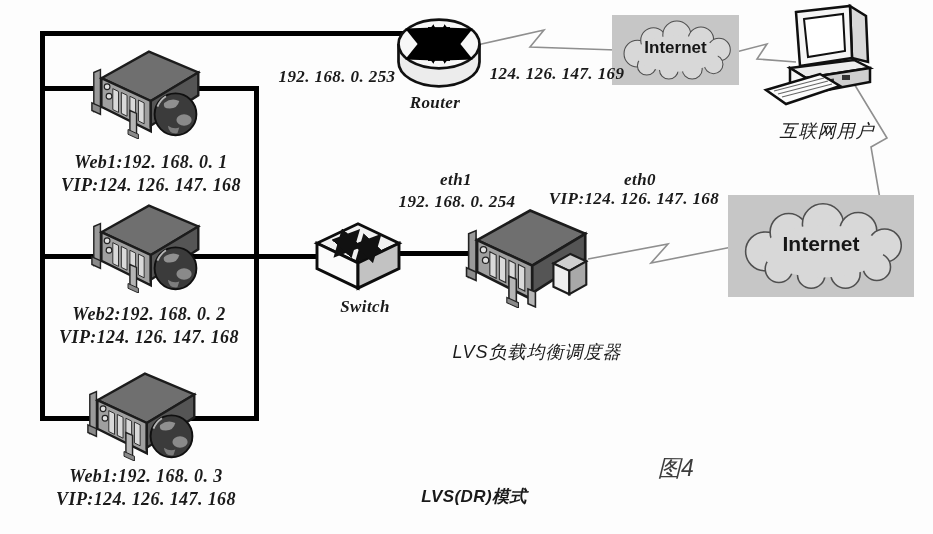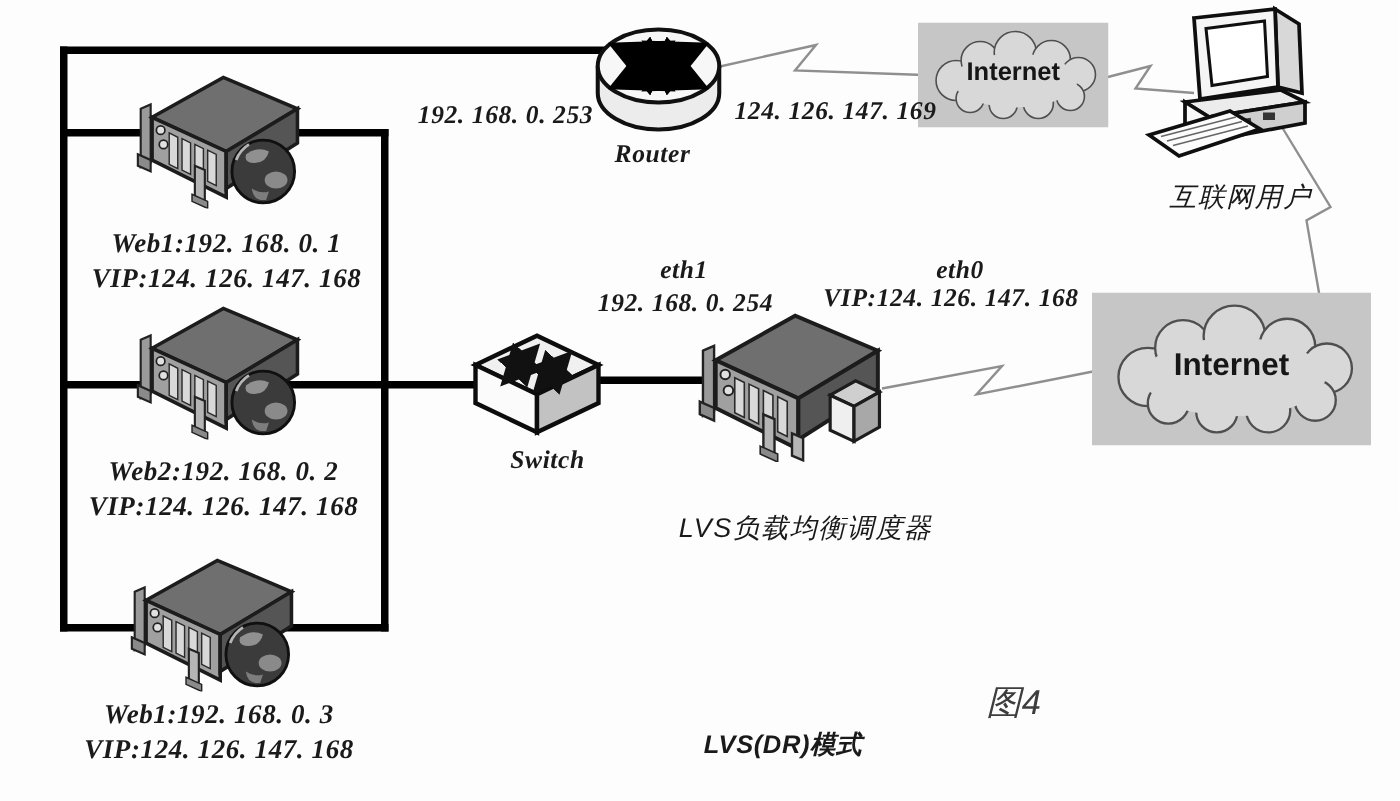--- a/index.html
+++ b/index.html
@@ -207,16 +207,16 @@
 
   <div class="lbl" style="left:456px; top:170px;">eth1</div>
   <div class="lbl" style="left:457px; top:192px;">192. 168. 0. 254</div>
   <div class="lbl" style="left:640px; top:170px;">eth0</div>
   <div class="lbl" style="left:634px; top:189px;">VIP:124. 126. 147. 168</div>
 
   <div class="lbl" style="left:365px; top:297px;">Switch</div>
   <div class="lbl cjk big" style="left:537px; top:316px;margin-top:24px;">LVS负载均衡调度器</div>
   <div class="lbl cjk big" style="left:827px; top:119px;">互联网用户</div>
 
-  <div class="lbl caption" style="left:474px; top:485px;margin-left:48px;">LVS(DR)模式</div>
+  <div class="lbl caption" style="left:474px; top:485px;">LVS(DR)模式</div>
   <div class="lbl fig-num" style="left:660px; top:453px;margin-left:16px;">图4</div>
 
 </div>
 
 </body></html>

